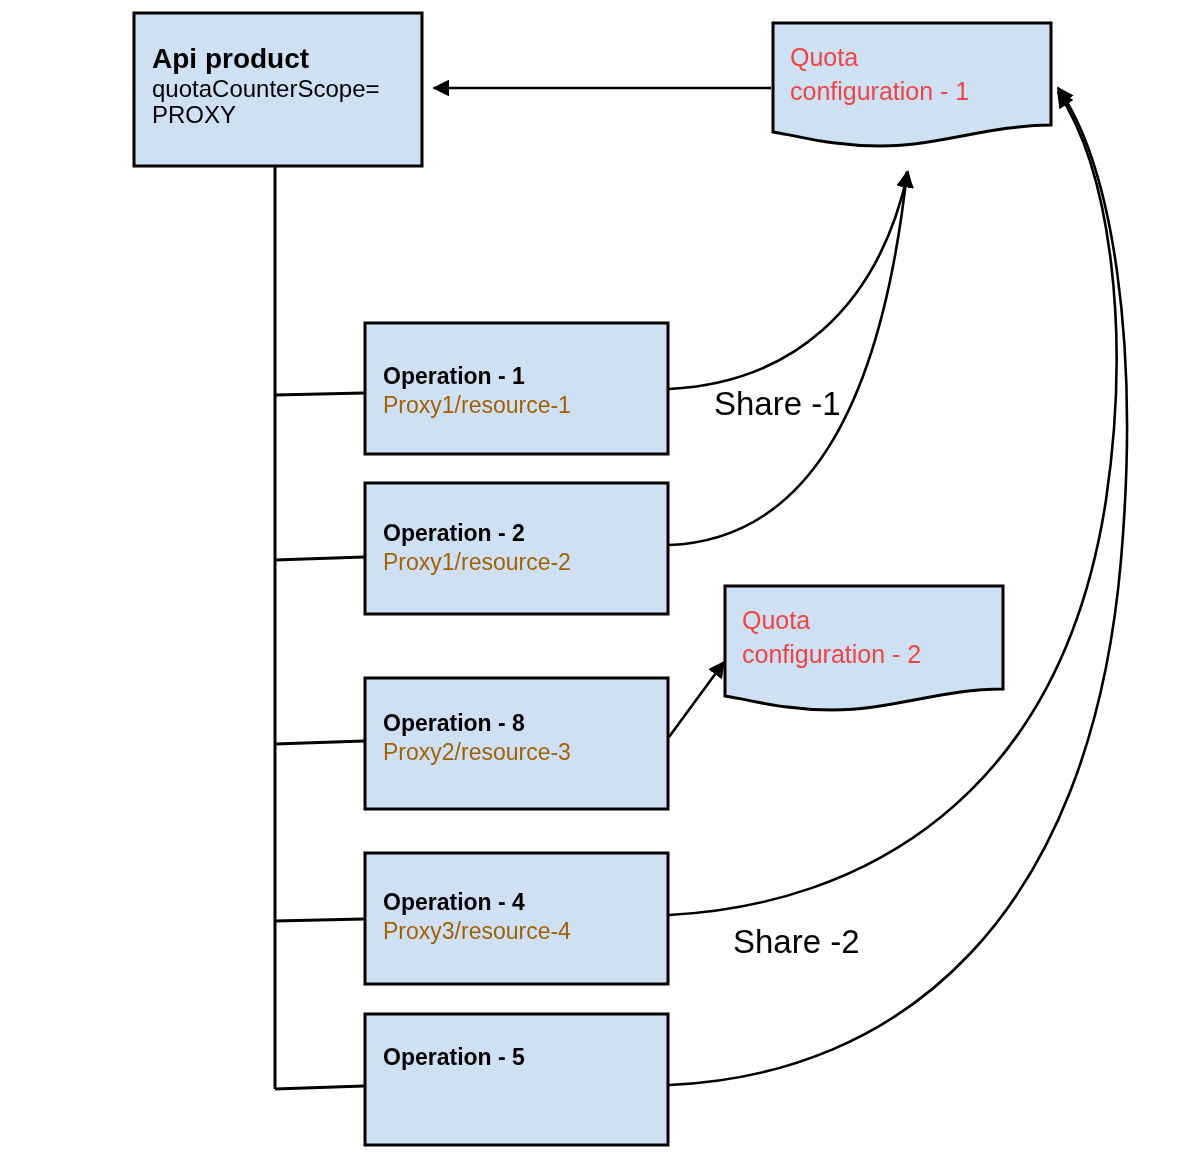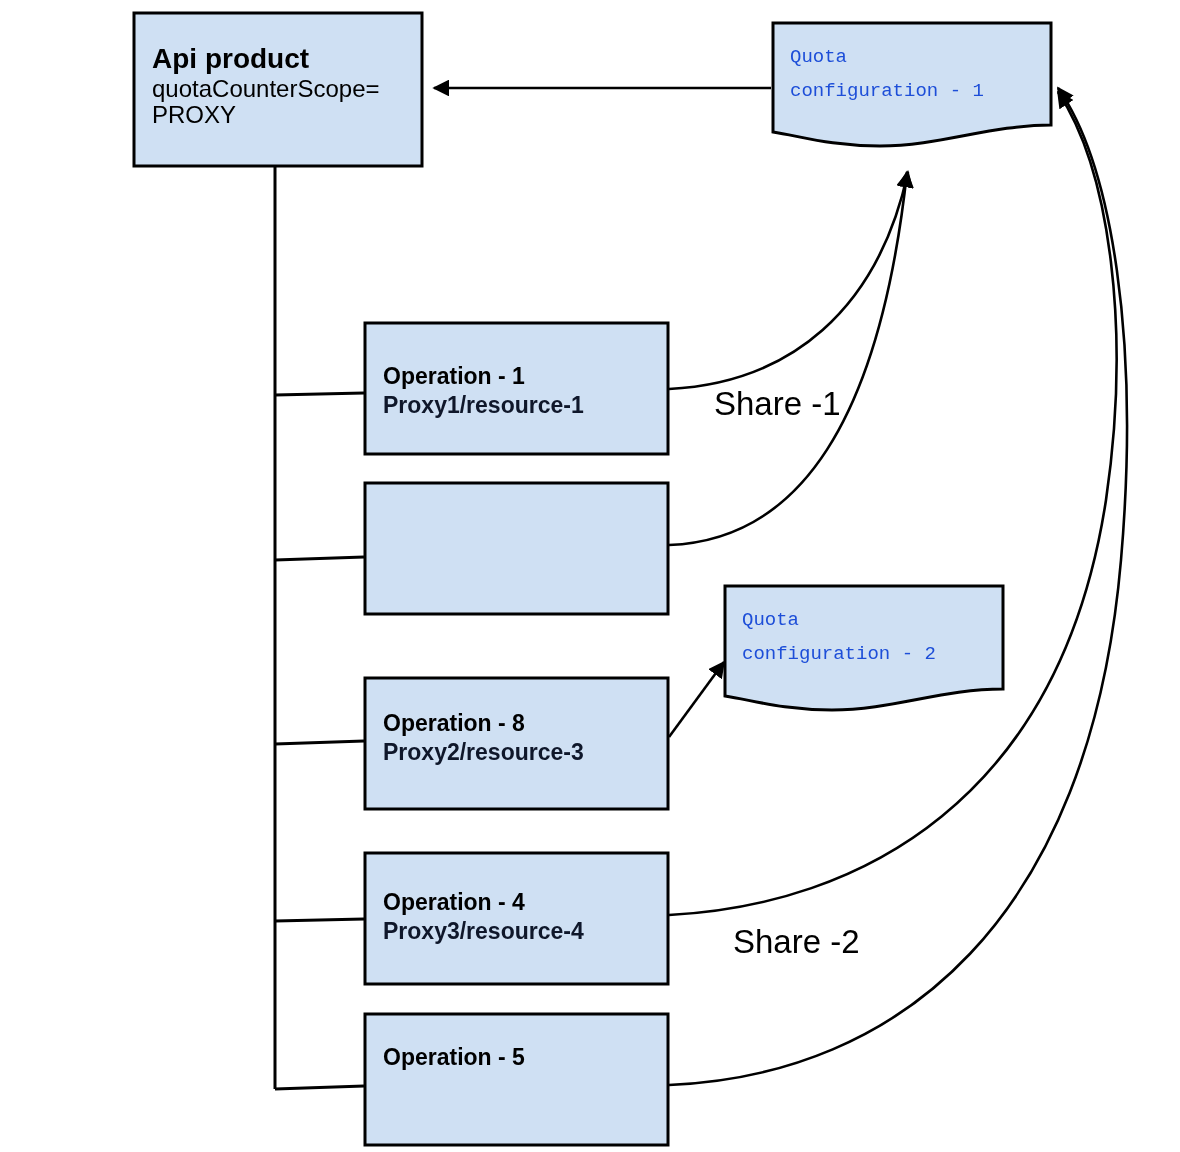--- a/index.html
+++ b/index.html
@@ -30,46 +30,46 @@
     font-family: "Liberation Sans", sans-serif;
     font-size: 23px;
     font-weight: bold;
     color: #000000;
     line-height: 28px;
     white-space: nowrap;
   }
   .op-sub {
     font-family: "Liberation Sans", sans-serif;
     font-size: 23px;
-    font-weight: bold;
-    color: #0f172a;
+    font-weight: normal;
+    color: #a16207;
     line-height: 30px;
     white-space: nowrap;
   }
   .prod-title {
     font-family: "Liberation Sans", sans-serif;
     font-size: 28px;
     font-weight: bold;
     color: #000000;
     line-height: 34px;
     white-space: nowrap;
   }
   .prod-sub {
     font-family: Liberation Sans, sans-serif;
     font-size: 24px;
     font-weight: normal;
     color: #000000;
     line-height: 26px;
     white-space: nowrap;
   }
   .quota-text {
-    font-family: Liberation Mono, monospace;
-    font-size: 19px;
+    font-family: Liberation Sans, sans-serif;
+    font-size: 25px;
     font-weight: normal;
-    color: #1d4ed8;
+    color: #ef4444;
     line-height: 34px;
     white-space: nowrap;
   }
   .edge-label {
     position: absolute;
     font-family: "Liberation Sans", sans-serif;
     font-size: 33px;
     font-weight: normal;
     color: #000000;
     white-space: nowrap;
@@ -142,20 +142,24 @@
   <div class="node-label" style="left:742px; top:603px;">
     <div class="quota-text">Quota</div>
     <div class="quota-text">configuration - 2</div>
   </div>
 
   <div class="node-label" style="left:383px; top:362px;">
     <div class="op-title">Operation - 1</div>
     <div class="op-sub">Proxy1/resource-1</div>
   </div>
 
+  <div class="node-label" style="left:383px; top:519px;">
+    <div class="op-title">Operation - 2</div>
+    <div class="op-sub">Proxy1/resource-2</div>
+  </div>
 
   <div class="node-label" style="left:383px; top:709px;">
     <div class="op-title">Operation - 8</div>
     <div class="op-sub">Proxy2/resource-3</div>
   </div>
 
   <div class="node-label" style="left:383px; top:888px;">
     <div class="op-title">Operation - 4</div>
     <div class="op-sub">Proxy3/resource-4</div>
   </div>

